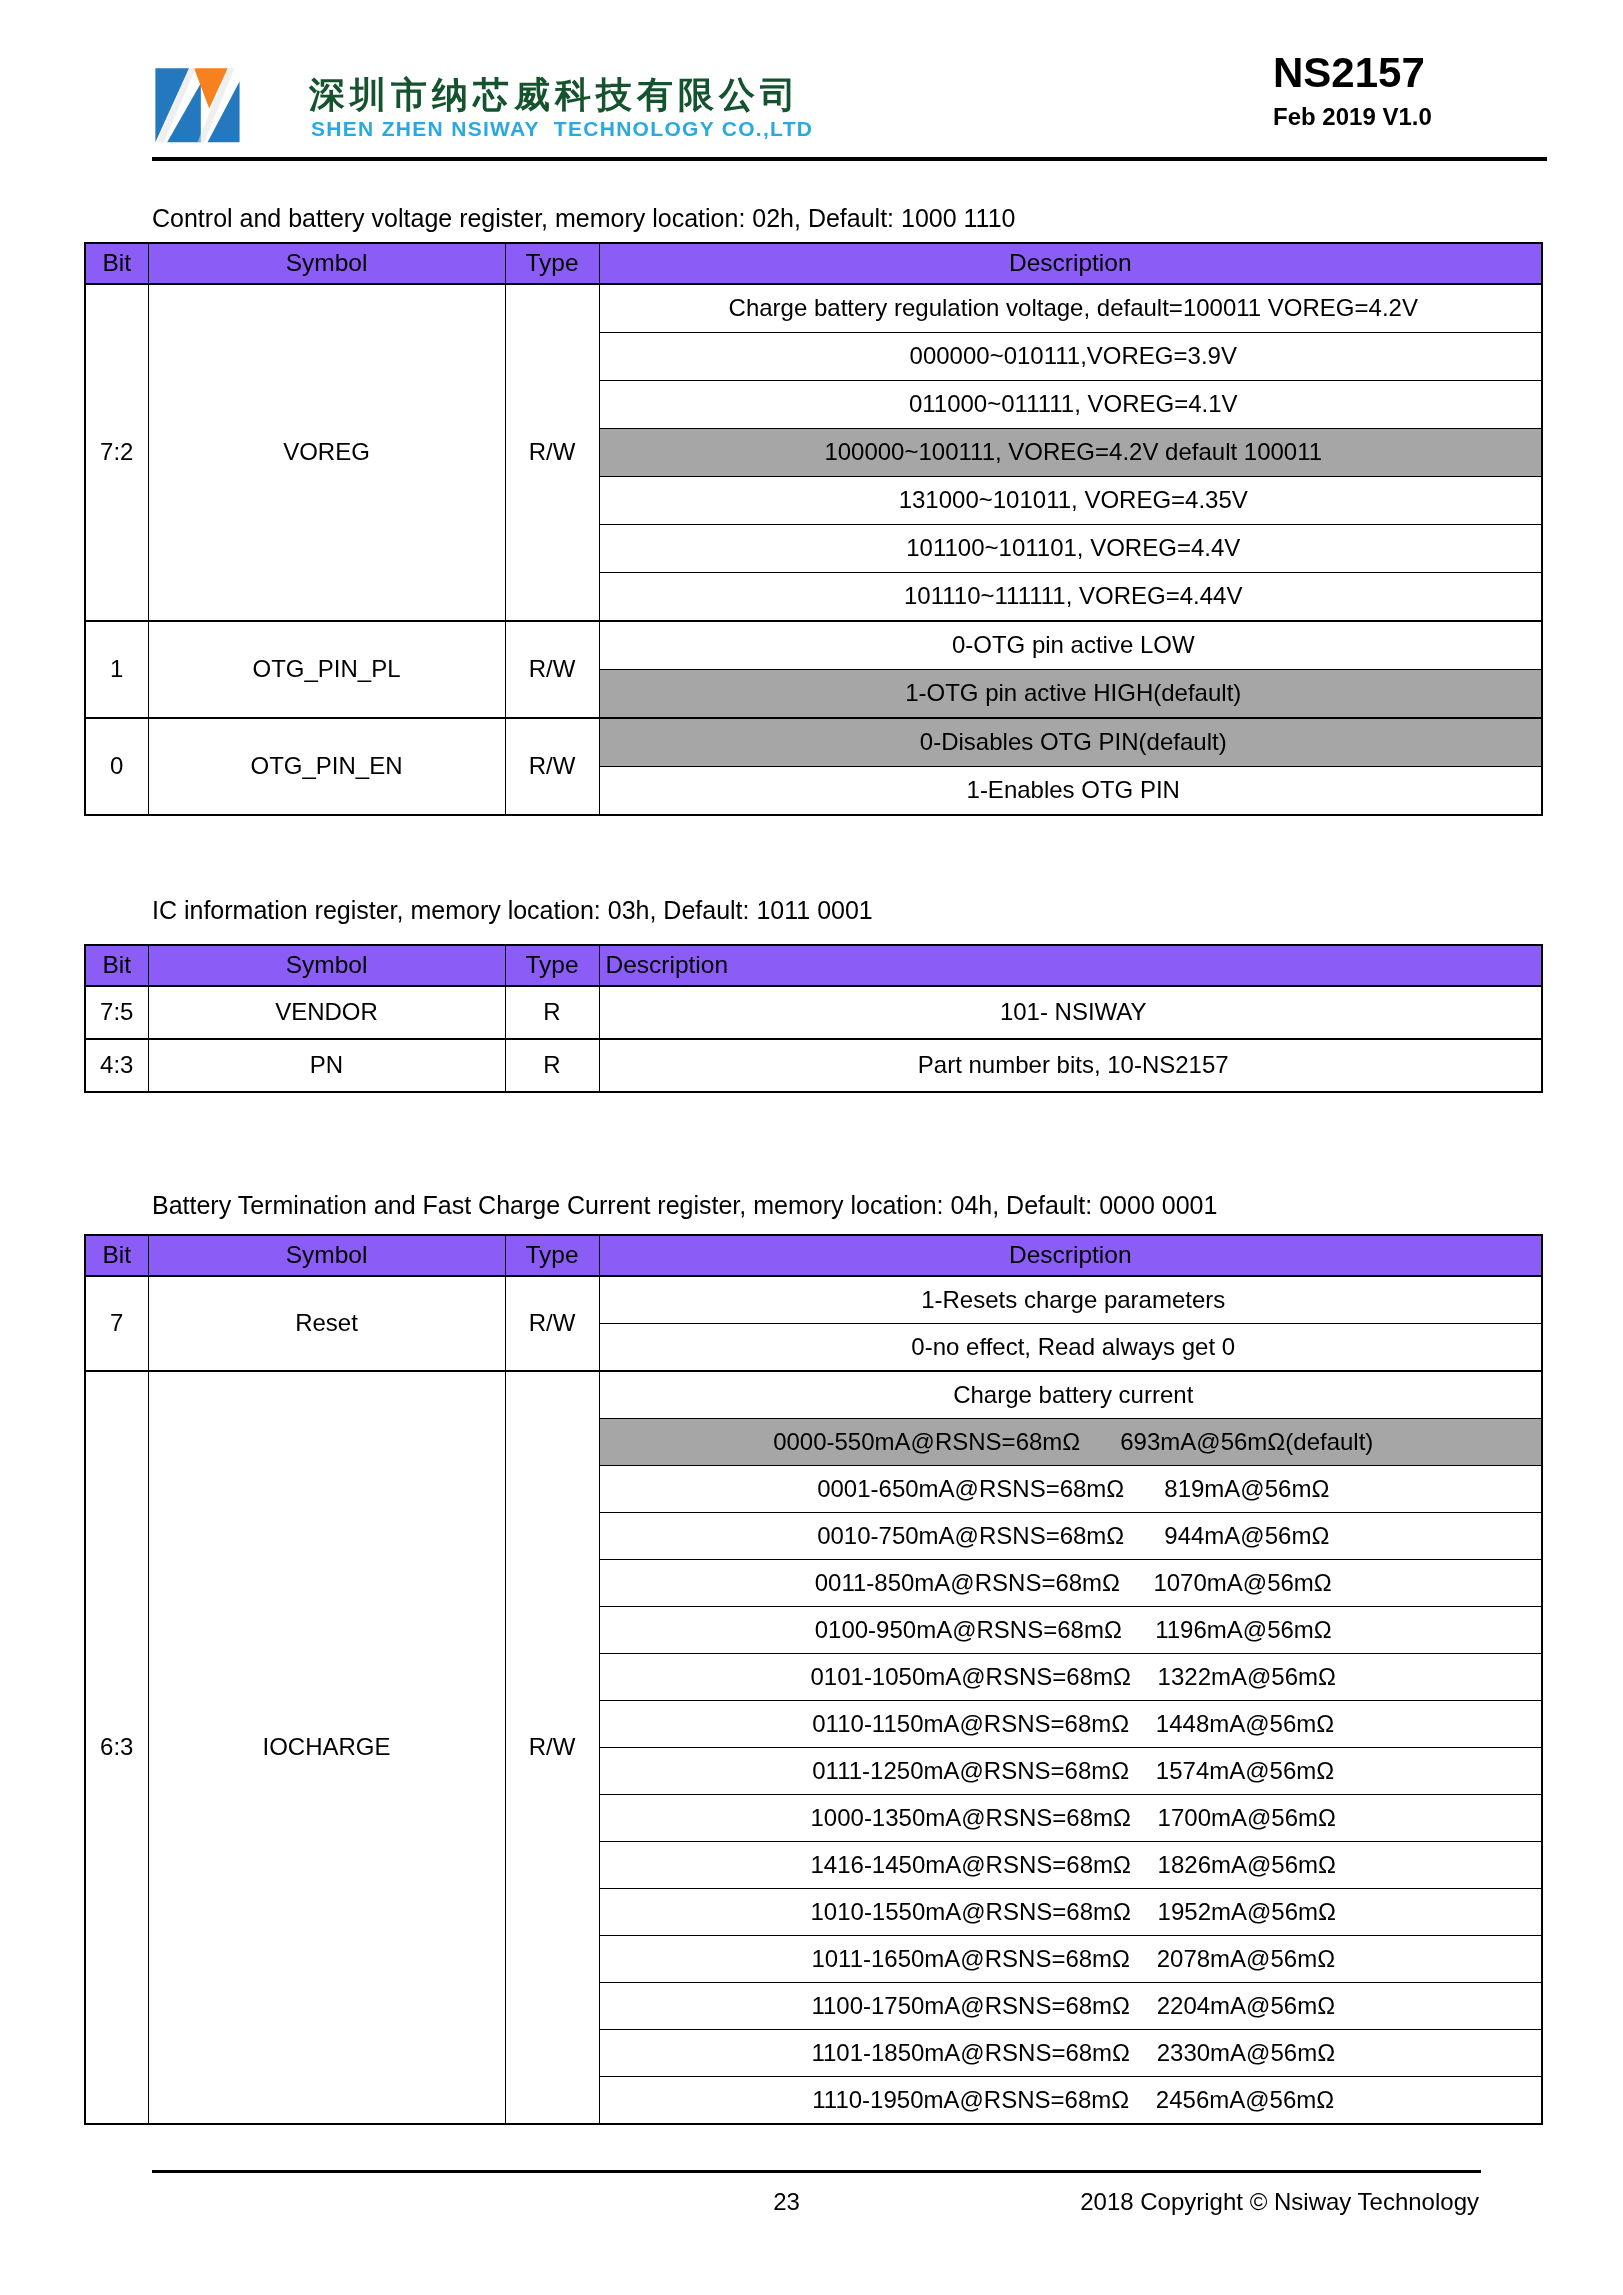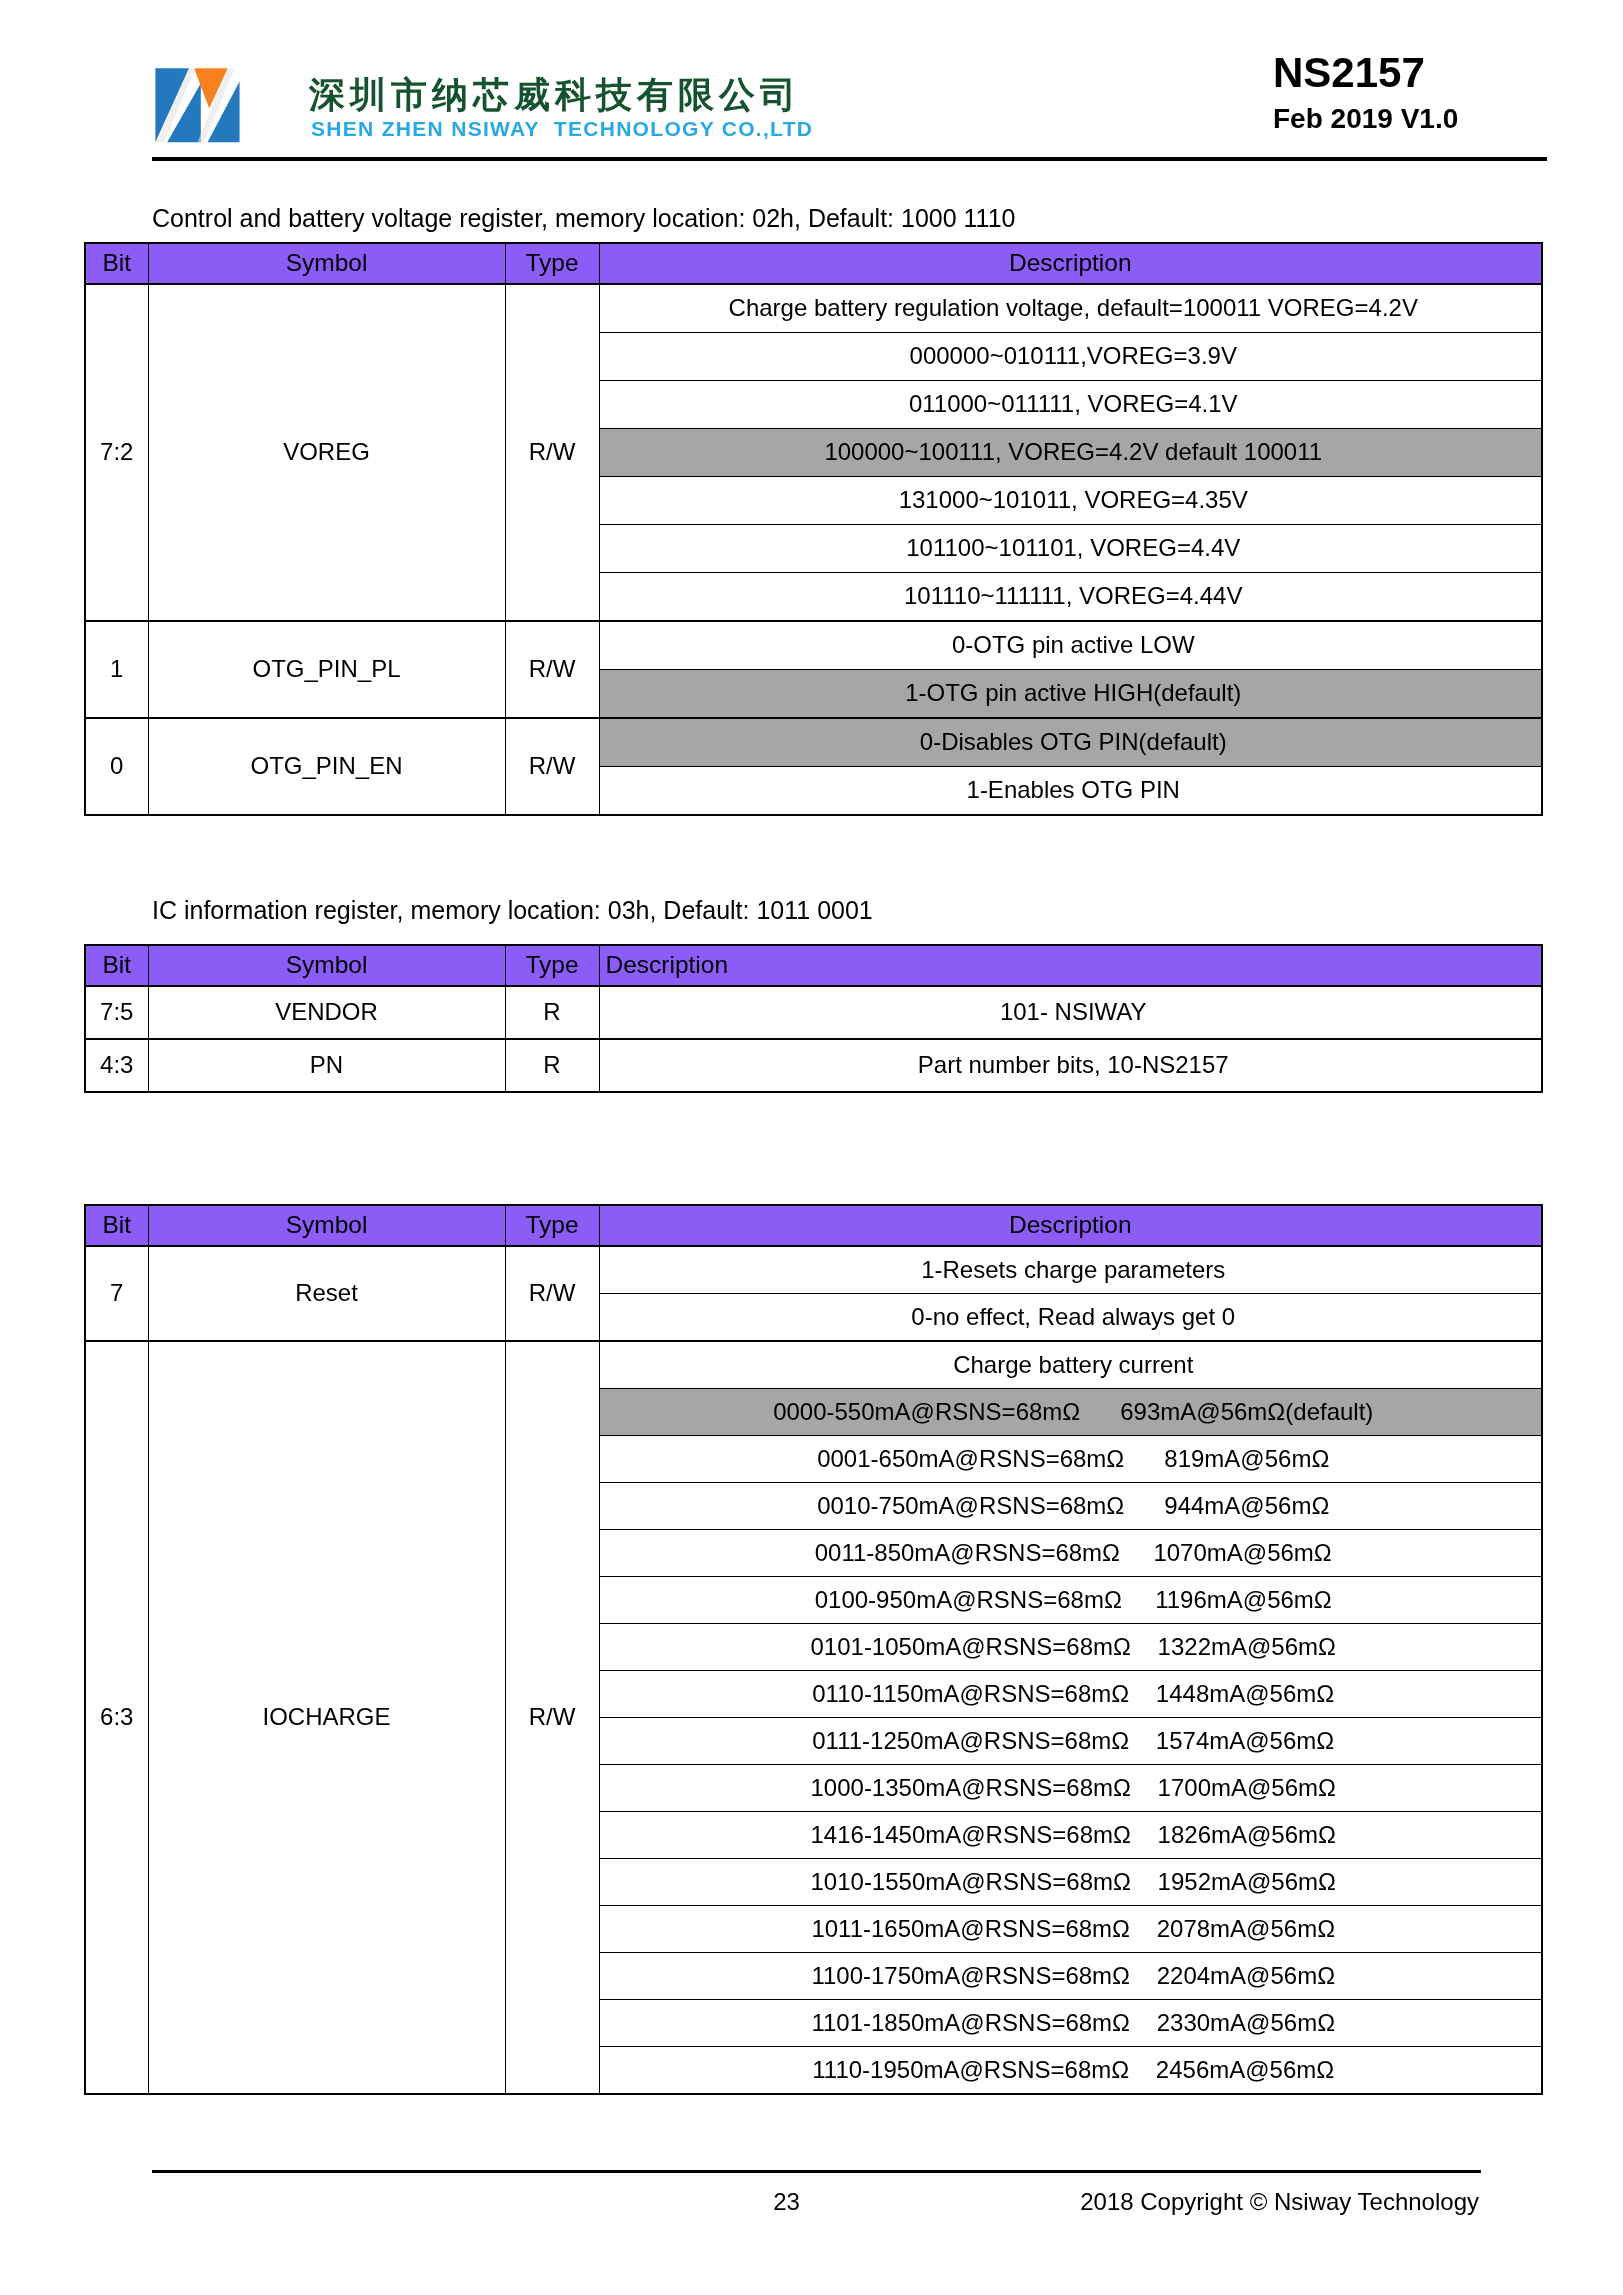--- a/index.html
+++ b/index.html
@@ -22,21 +22,21 @@
     position:absolute;left:311px;top:117px;
     font-size:21px;font-weight:bold;letter-spacing:1.3px;
     color:#29a9e1;white-space:pre;
   }
   .part-number{
     position:absolute;left:1273px;top:49px;
     font-size:42px;font-weight:bold;
   }
   .doc-revision{
     position:absolute;left:1273px;top:103px;
-    font-size:28px;font-weight:bold;
+    font-size:24px;font-weight:bold;
   }
   .header-rule{
     position:absolute;left:152px;top:157px;
     width:1395px;height:4.2px;background:#000;
   }
   
   .table-slot{position:absolute;left:84px;width:1224px;}
   .slot-0{top:203px;}
   .slot-1{top:895px;}
   .slot-2{top:1190px;}
@@ -202,20 +202,21 @@
           <tr class="group-start">
             <td rowspan="1">4:3</td>
             <td rowspan="1">PN</td>
             <td rowspan="1">R</td>
             <td class="desc">Part number bits, 10-NS2157</td>
           </tr>
         </tbody>
       </table>
     </div>
   <div class="table-slot slot-2">
+      <div class="reg-title">Battery Termination and Fast Charge Current register, memory location: 04h, Default: 0000 0001</div>
       <table class="reg-table t2">
         <colgroup>
           <col style="width: 63px;">
           <col style="width: 357px;">
           <col style="width: 94px;">
           <col style="width: 943px;">
         </colgroup>
         <thead>
           <tr>
             <th>Bit</th>

